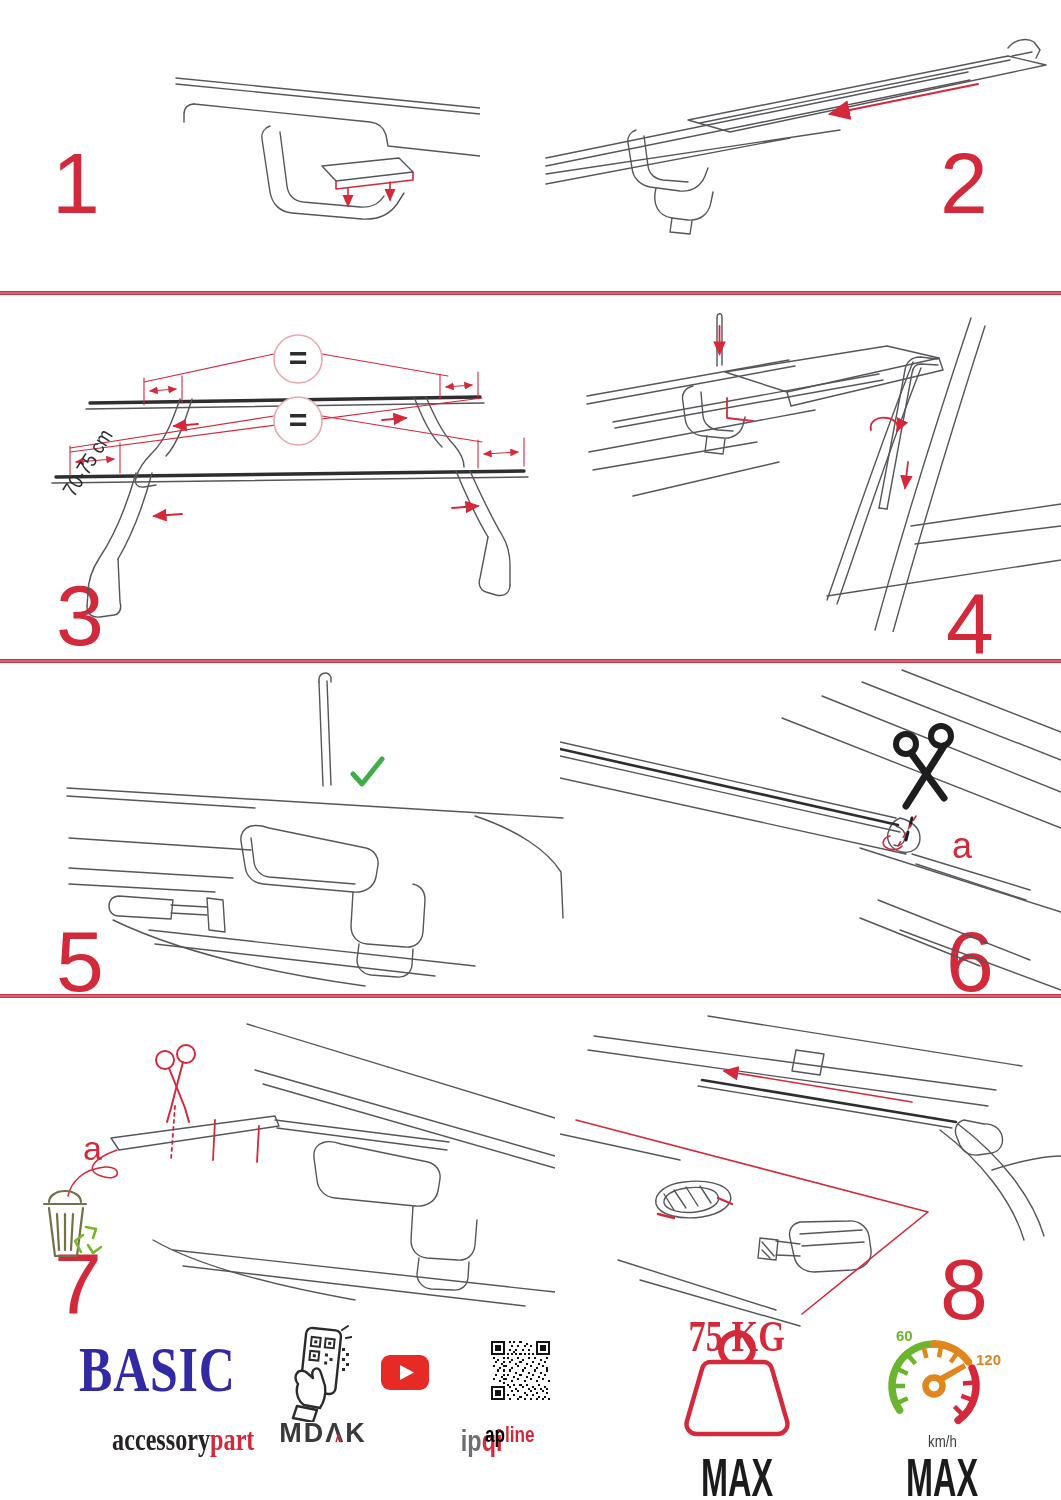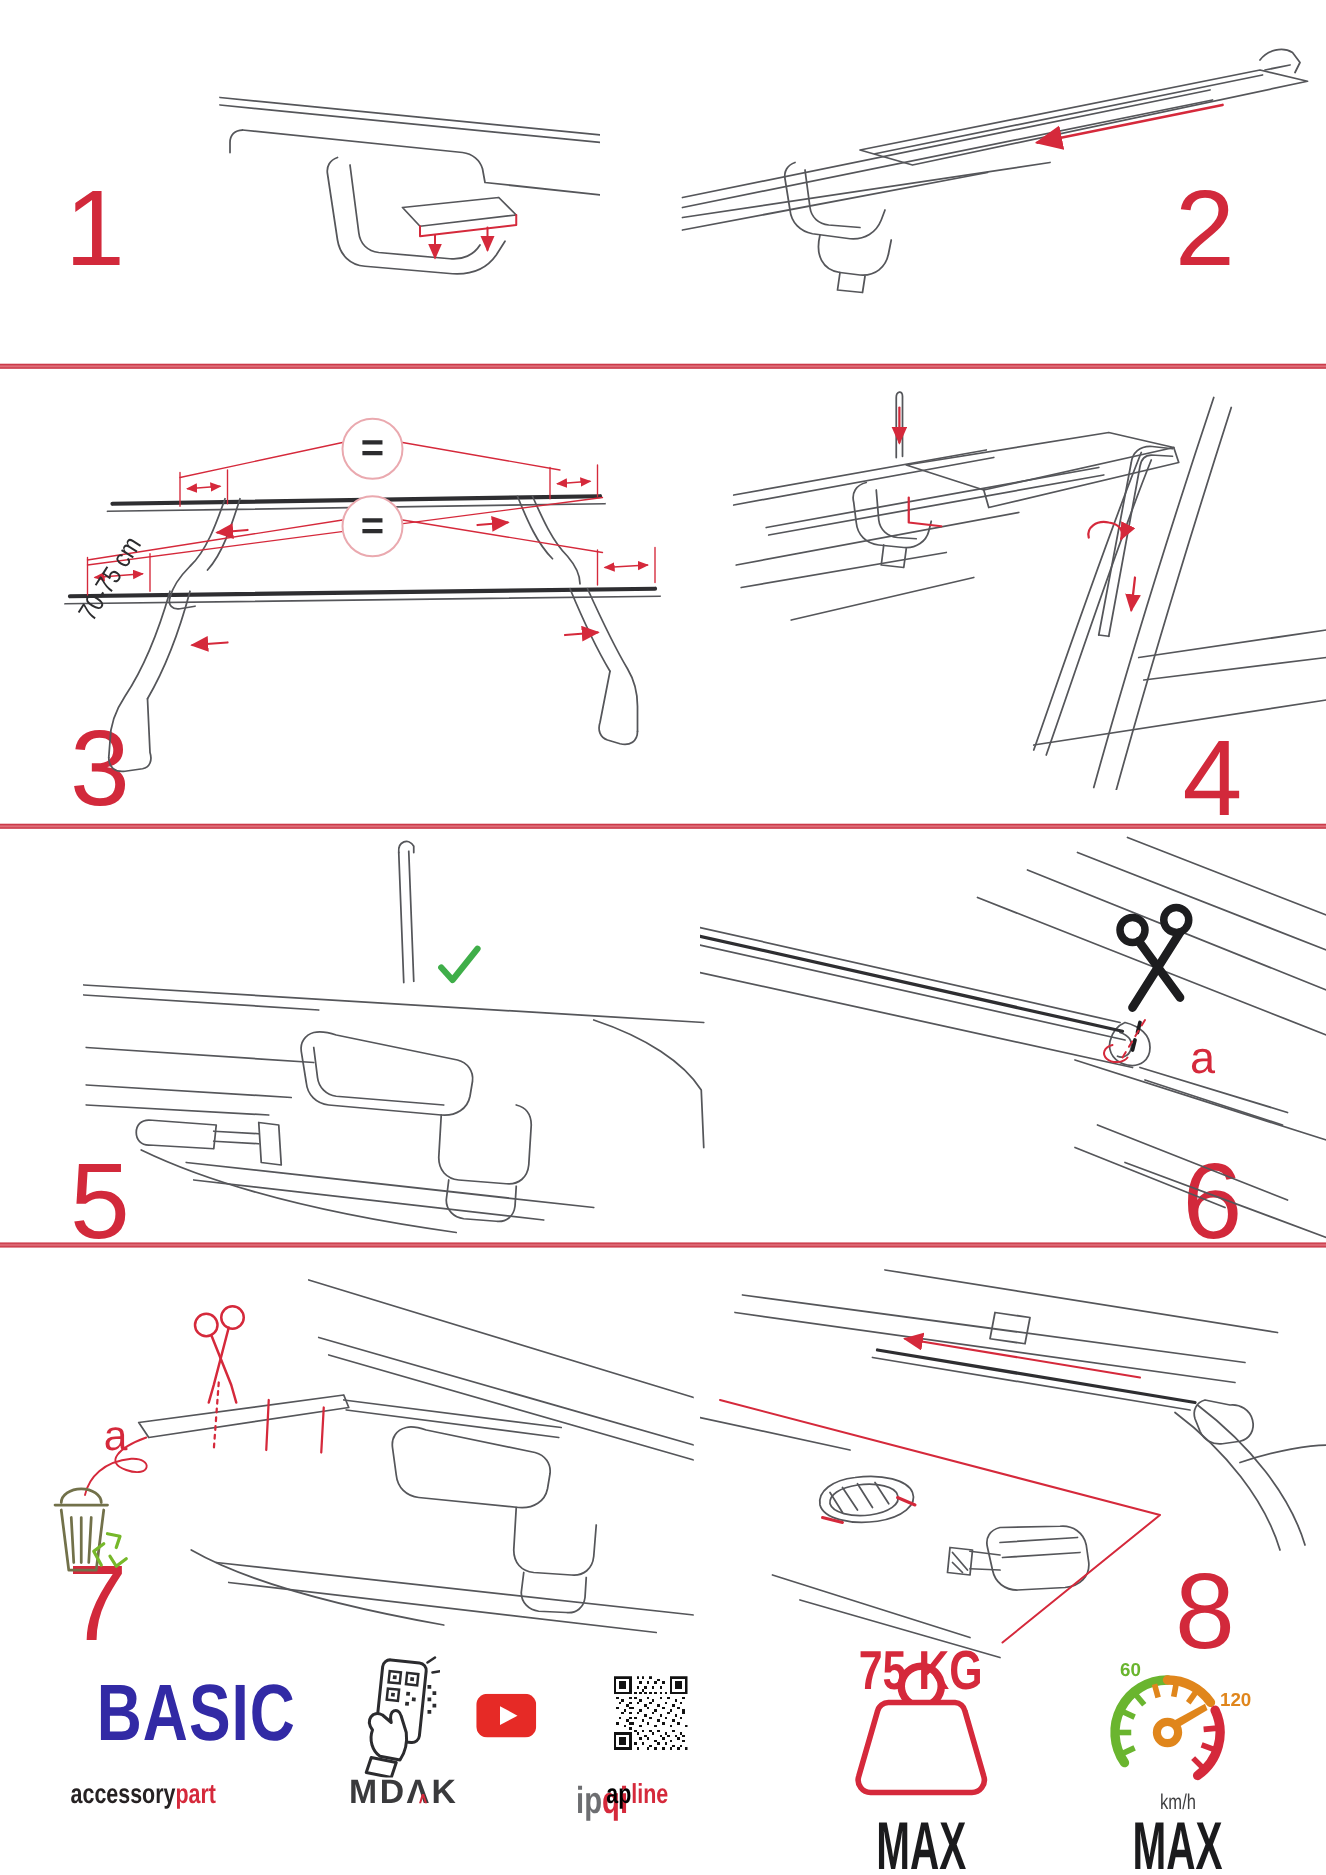--- a/index.html
+++ b/index.html
@@ -2,25 +2,25 @@
 <html><head>
 <meta charset="utf-8">
 <style>
   html,body{margin:0;padding:0;background:#fff;}
   #page{position:relative;width:1061px;height:1500px;background:#fff;overflow:hidden;
         font-family:"Liberation Sans",sans-serif;}
   .num{position:absolute;font-size:86px;line-height:1;color:#d2293b;font-weight:400;}
   .divider{position:absolute;left:0;width:1061px;height:4px;
            background:linear-gradient(180deg,#c21f31 0%,#e27781 50%,#c21f31 100%);}
   .draw{position:absolute;}
-  .lbl{position:absolute;line-height:1;}
+  .lbl{position:absolute;line-height:1;font-family:Liberation Serif, serif;}
   .cond{display:inline-block;transform:scaleX(0.78);transform-origin:center;white-space:nowrap;}
   .cond6{display:inline-block;transform:scaleX(0.6);transform-origin:center;white-space:nowrap;}
   .basic{font-size:64px;font-weight:bold;color:#322aa5;letter-spacing:1px;text-align:center;width:210px;}
-  .accpart{font-size:22px;font-weight:bold;color:#262223;text-align:left;width:234px;}
+  .accpart{font-size:31px;font-weight:bold;color:#262223;text-align:right;width:234px;}
   .red{color:#d5293b;}
   .gray{color:#6d6e71;}
   .mdak{font-size:27px;font-weight:bold;color:#3a3a3c;letter-spacing:2px;text-align:center;width:110px;position:absolute;}
   .mdak .accent{position:absolute;left:60%;top:13px;font-size:12px;color:#d5293b;font-weight:bold;}
   .logo-sm{font-size:30px;font-weight:bold;position:absolute;}
   .max{font-size:54px;font-weight:bold;color:#1b1b1d;text-align:center;position:absolute;}
   .kmh{font-size:17px;font-weight:normal;color:#3f3f41;text-align:center;position:absolute;}
 </style>
 </head>
 <body>

